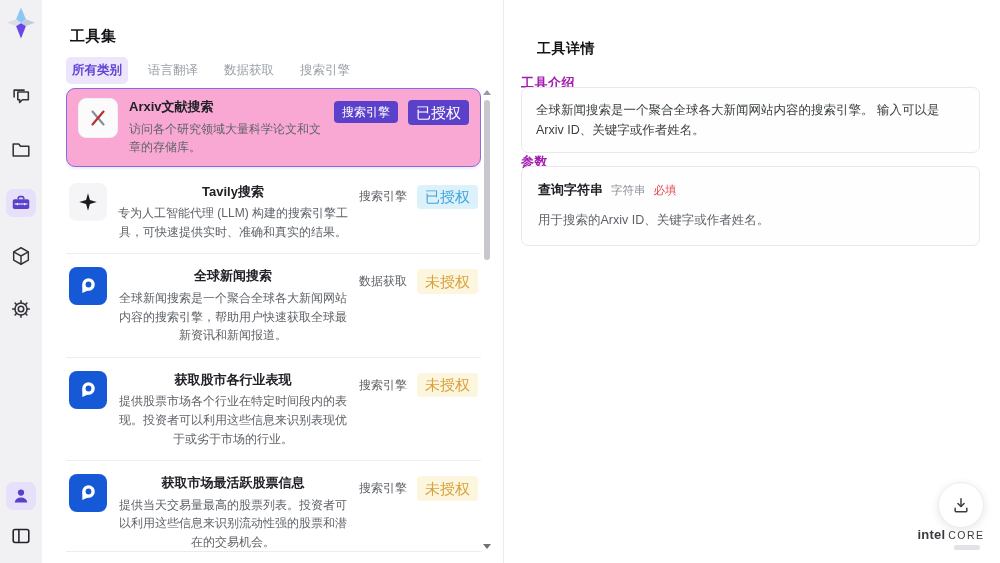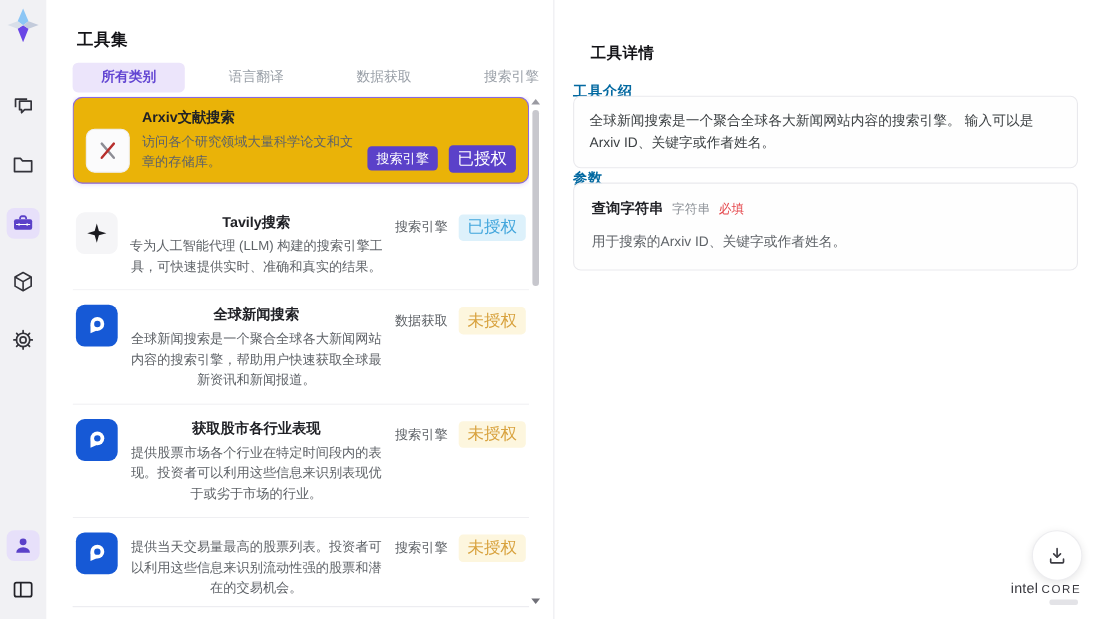--- a/index.html
+++ b/index.html
@@ -19,29 +19,29 @@
   .rail-nav{margin-top:44px;display:flex;flex-direction:column;align-items:center;gap:25px}
   .rail-item{width:30px;height:28px;display:flex;align-items:center;justify-content:center;border-radius:7px;cursor:pointer}
   .rail-item.active{background:#e7e0fa;}
   .rail-bottom{margin-top:auto;display:flex;flex-direction:column;align-items:center;gap:12px;margin-bottom:13px}
   .rail-item svg{display:block}
 
   
   .list-panel{position:absolute;left:42px;top:0;bottom:0;width:461px;background:#fff;}
   .list-title{margin:4px;position:absolute;left:24px;top:23px;font-size:15px;font-weight:700;color:#141418;letter-spacing:.5px}
   .tabs{position:absolute;left:24px;top:57px;display:flex;gap:14px;align-items:center}
-  .tab{font-size:12.5px;color:#9aa0a8;padding:5px 26px;border-radius:5px;cursor:pointer;white-space:nowrap}
+  .tab{font-size:12.5px;color:#9aa0a8;padding:5px 6px;border-radius:5px;cursor:pointer;white-space:nowrap}
   .tab.active{background:#ece5fb;color:#6245d2;font-weight:700}
 
   .cards{position:absolute;left:24px;right:22px;top:88px;bottom:11px;overflow:hidden;border-bottom:1px solid #ececf0}
 
   .card-sel{
-    box-sizing:border-box;border:1.5px solid #8a6ae0;background:#eab308;border-radius:9px;
-    padding:9px 11px;display:flex;align-items:flex-end;gap:11px;cursor:pointer;
-    box-shadow:0 1px 4px rgba(120,90,220,.18);margin-bottom:13px;
+    box-sizing:border-box;border:1.5px solid #8a6ae0;background:#f9a8d4;border-radius:9px;
+    padding:9px 11px;display:flex;align-items:flex-start;gap:11px;cursor:pointer;
+    box-shadow:0 1px 4px rgba(120,90,220,.18);margin-bottom:3px;
   }
   .card-row{
     display:flex;align-items:flex-start;gap:11px;padding:13px 3px 12px 3px;
     border-bottom:1px solid #efeff2;cursor:pointer;background:#fff;text-align:center;
   }
   .tool-icon{
     flex:0 0 38px;width:38px;height:38px;border-radius:8px;background:#f5f5f7;
     display:flex;align-items:center;justify-content:center;
   }
   .tool-icon.white{background:#fbfbfc;border:1px solid #f0f0f2}
@@ -60,21 +60,21 @@
   
   .sb{position:absolute;right:12px;top:90px;bottom:14px;width:8px}
   .sb-arrow{position:absolute;left:0;width:0;height:0;border-left:4px solid transparent;border-right:4px solid transparent;cursor:pointer}
   .sb-arrow.up{top:0;border-bottom:5px solid #9a9aa2}
   .sb-arrow.down{bottom:0;border-top:5px solid #707078}
   .sb-thumb{position:absolute;left:1px;top:10px;width:6px;height:160px;border-radius:3px;background:#c7c7cd;cursor:pointer}
 
   
   .detail{position:absolute;left:503px;right:0;top:0;bottom:0;background:#fff;border-left:1px solid #ececef;padding:0 20px}
   .detail-title{margin:16px;position:absolute;left:17px;top:24px;font-size:14px;font-weight:700;color:#141418;letter-spacing:.5px}
-  .section-h{position:absolute;left:17px;font-size:13px;font-weight:700;color:#0369a1;letter-spacing:.5px}
+  .section-h{position:absolute;left:17px;font-size:13px;font-weight:700;color:#a21caf;letter-spacing:.5px}
   .h-intro{top:61px}
   .h-params{top:140px}
   .info-box{
     position:absolute;left:17px;right:20px;box-sizing:border-box;
     border:1px solid #e9e9ed;border-radius:7px;background:#fefefe;
     padding:12px 14px;font-size:12.5px;color:#3c4043;line-height:1.6;
   }
   .box-intro{top:87px}
   .box-params{top:166px;padding:13px 16px 15px 16px}
   .param-head{display:flex;align-items:baseline;gap:8px}
@@ -84,21 +84,21 @@
   .param-desc{margin-top:9px;font-size:12.5px;color:#5f6368}
 
   
   .fab{
     position:absolute;right:16px;top:482px;width:44px;height:44px;border-radius:50%;
     background:#fff;border:1px solid #ededf0;box-shadow:0 2px 8px rgba(0,0,0,.10);
     display:flex;align-items:center;justify-content:center;cursor:pointer;
   }
   .brand{position:absolute;right:16px;top:527px;width:66px;text-align:center;color:#3a3a40}
   .brand-row{display:flex;align-items:baseline;justify-content:center;gap:3px}
-  .brand-intel{font-size:13px;font-weight:400;letter-spacing:.2px}
+  .brand-intel{font-size:13px;font-weight:700;letter-spacing:.2px}
   .brand-core{font-size:10.5px;letter-spacing:1.5px;font-weight:400;text-transform:uppercase}
   .brand-bar{margin:3px 4px 0 auto;width:26px;height:5px;border-radius:2px;background:#e3e3e7}
 </style>
 </head>
 <body>
 
 <aside class="rail">
   <div class="logo">
     <svg width="30" height="32" viewBox="0 0 24 26">
       <polygon points="12,0.5 16,10 12,13 8,10" fill="#8cc6f5"></polygon>
@@ -239,20 +239,21 @@
 
     <div class="card-row">
       <div class="tool-icon blue">
         <svg width="24" height="24" viewBox="0 0 24 24">
           <circle cx="12.5" cy="10.5" r="6.3" fill="#ffffff"></circle>
           <circle cx="12.5" cy="10.5" r="2.9" fill="#1659d6"></circle>
           <path d="M6.3 11 L6.3 19 L13.5 15.8 Z" fill="#ffffff"></path>
         </svg>
       </div>
       <div class="card-main">
+        <div class="card-title">获取市场最活跃股票信息</div>
         <div class="card-desc">提供当天交易量最高的股票列表。投资者可以利用这些信息来识别流动性强的股票和潜在的交易机会。</div>
       </div>
       <div class="card-side">
         <span class="tag">搜索引擎</span>
         <span class="badge no">未授权</span>
       </div>
     </div>
 
   </div>
 

